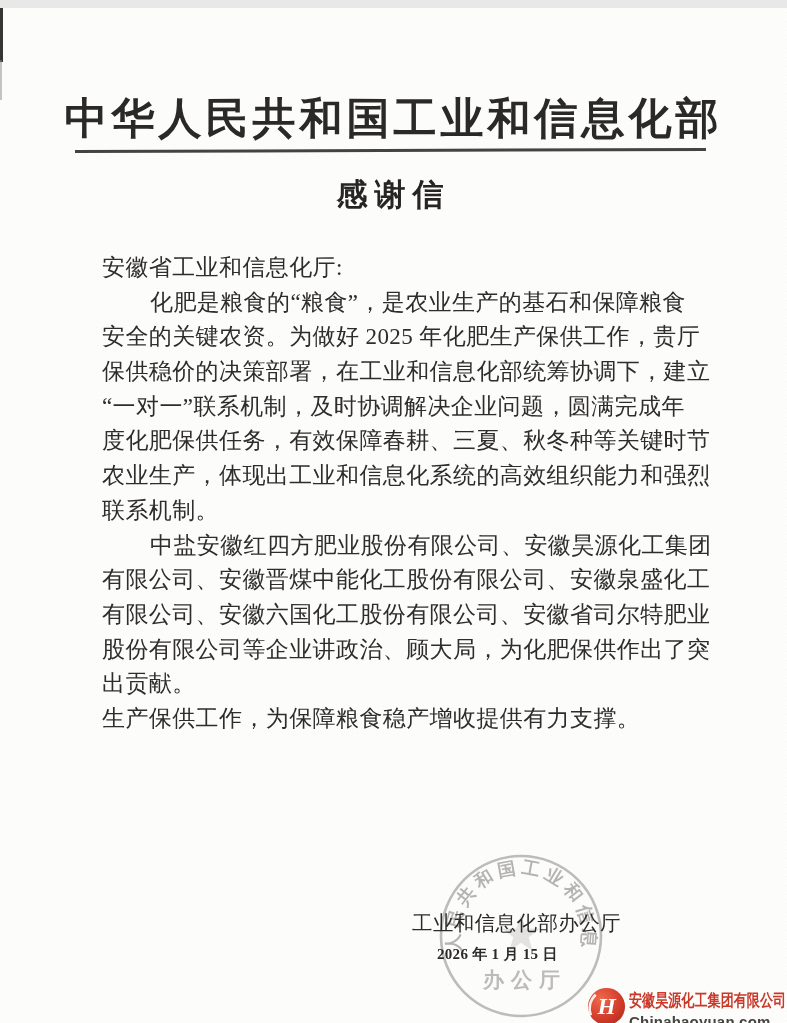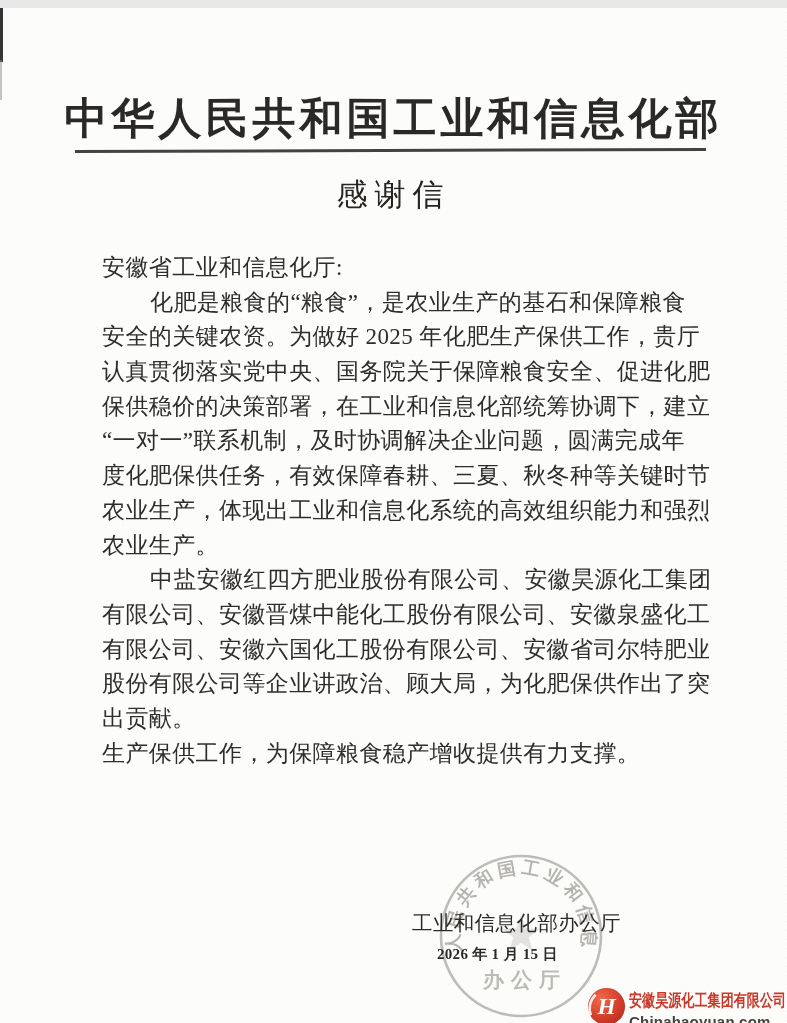--- a/index.html
+++ b/index.html
@@ -23,21 +23,21 @@
     font-size:43px; font-weight:700; letter-spacing:4px;
     color:#2a2927; white-space:nowrap;
   }
   .head-rule {
     position:absolute; left:75px; top:141px; width:631px; height:3px;
     background:#44433f; transform:rotate(-0.2deg);
   }
   .letter-title {
     position:absolute; left:0; top:166px; width:787px;
     text-align:center;
-    font-size:31px; font-weight:400; letter-spacing:7px;
+    font-size:31px; font-weight:700; letter-spacing:7px;
     color:#262522;
   }
 
   .letter-body {
     position:absolute; left:102px; top:243px; width:640px;
   }
   .body-line {
     height:34.7px; line-height:34.7px;
     font-size:23px; letter-spacing:0.4px;
     white-space:nowrap; color:#2e2d2b;
@@ -90,26 +90,25 @@
   <div class="edge-artifact2"></div>
 
   <div class="org-title">中华人民共和国工业和信息化部</div>
   <div class="head-rule"></div>
   <div class="letter-title">感谢信</div>
 
   <div class="letter-body">
       <div class="body-line">安徽省工业和信息化厅:</div>
       <div class="body-line indent">化肥是粮食的“粮食”，是农业生产的基石和保障粮食</div>
       <div class="body-line">安全的关键农资。为做好 2025 年化肥生产保供工作，贵厅</div>
-      <div class="body-line">认真贯彻落实党中央、国务院关于保障粮食安全、促进化肥</div>
       <div class="body-line">保供稳价的决策部署，在工业和信息化部统筹协调下，建立</div>
       <div class="body-line">“一对一”联系机制，及时协调解决企业问题，圆满完成年</div>
       <div class="body-line">度化肥保供任务，有效保障春耕、三夏、秋冬种等关键时节</div>
       <div class="body-line">农业生产，体现出工业和信息化系统的高效组织能力和强烈</div>
-      <div class="body-line">农业生产。</div>
+      <div class="body-line">联系机制。</div>
       <div class="body-line indent">中盐安徽红四方肥业股份有限公司、安徽昊源化工集团</div>
       <div class="body-line">有限公司、安徽晋煤中能化工股份有限公司、安徽泉盛化工</div>
       <div class="body-line">有限公司、安徽六国化工股份有限公司、安徽省司尔特肥业</div>
       <div class="body-line">股份有限公司等企业讲政治、顾大局，为化肥保供作出了突</div>
       <div class="body-line">出贡献。</div>
       <div class="body-line">生产保供工作，为保障粮食稳产增收提供有力支撑。</div>
     </div>
 
   <svg class="seal" width="170" height="170" viewBox="0 0 170 170">
     <circle cx="85" cy="85" r="80" fill="none" stroke="#b2b0ab" stroke-width="2.6" opacity="0.85"></circle>

